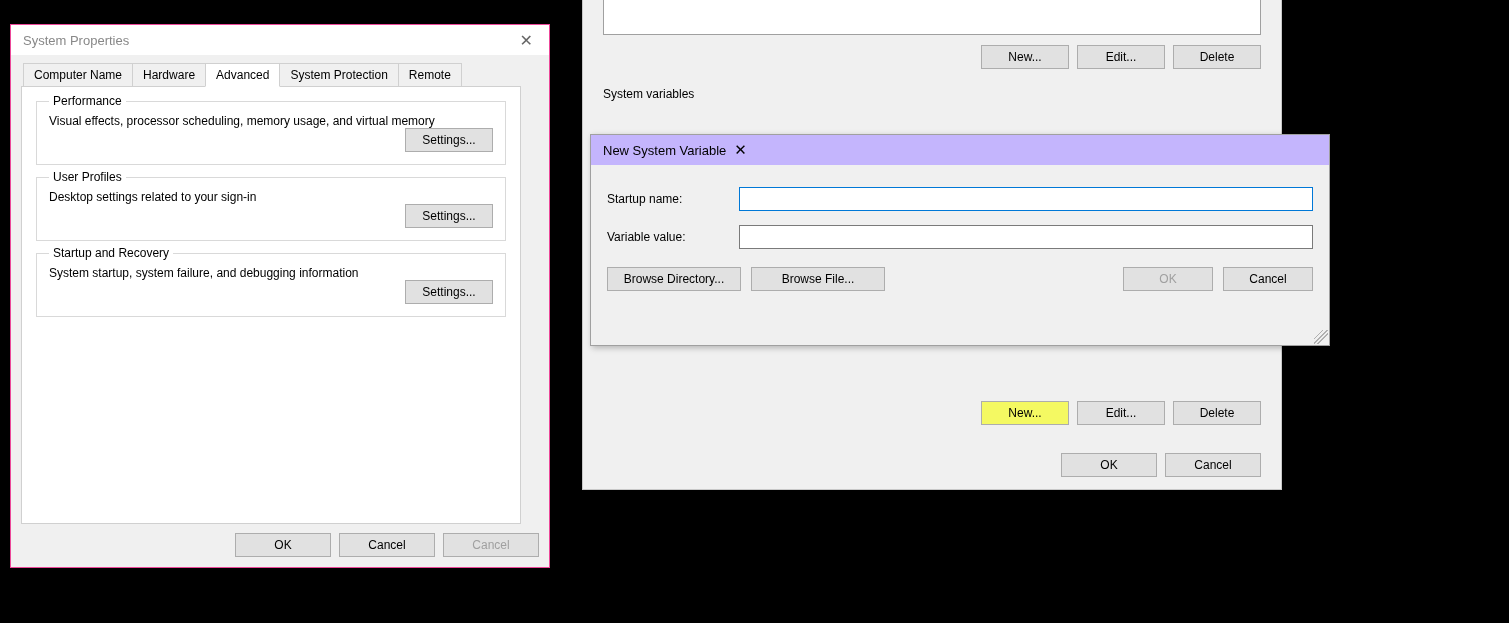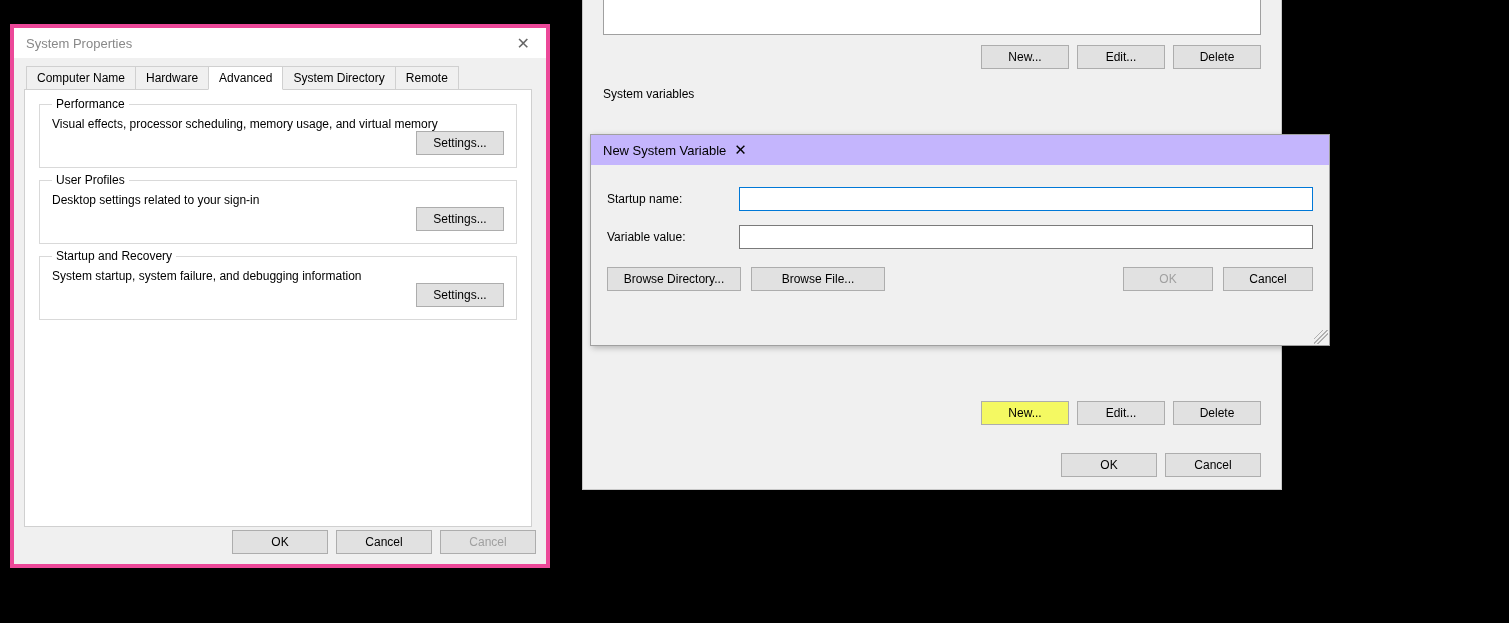--- a/index.html
+++ b/index.html
@@ -17,39 +17,39 @@
   }
 
   
   .sysprop {
     position: absolute;
     left: 10px;
     top: 24px;
     width: 540px;
     height: 544px;
     background: #fff;
-    border: 4px solid #ec4899;
+    border: 1px solid #ec4899;
   }
   .sysprop-titlebar {
     height: 30px;
     display: flex;
     align-items: center;
     justify-content: space-between;
     padding: 0 8px 0 12px;
     color: #888;
     font-size: 13px;
   }
   .sysprop-close {
     font-size: 16px;
     color: #666;
     padding: 2px 8px;
     cursor: pointer;
   }
   .sysprop-body {
-    padding: 8px 14px 10px 10px;
+    padding: 8px 28px 10px 10px;
     background: #f0f0f0;
     height: calc(100% - 30px);
     position: relative;
   }
   .tabstrip {
     display: flex;
     align-items: flex-end;
     border-bottom: none;
     margin-bottom: -1px;
     padding-left: 2px;
@@ -280,21 +280,21 @@
 <div class="sysprop">
   <div class="sysprop-titlebar">
     <span>System Properties</span>
     <span class="sysprop-close">✕</span>
   </div>
   <div class="sysprop-body">
     <div class="tabstrip">
       <div class="tab">Computer Name</div>
       <div class="tab">Hardware</div>
       <div class="tab active">Advanced</div>
-      <div class="tab">System Directory</div>
+      <div class="tab">System Protection</div>
       <div class="tab">Remote</div>
     </div>
     <div class="tabcontent">
 
       <div class="group">
         <span class="group-legend">Performance</span>
         <div class="group-desc">Visual effects, processor scheduling, memory usage, and virtual memory</div>
         <div class="group-btnrow">
           <button class="winbtn">Settings...</button>
         </div>

